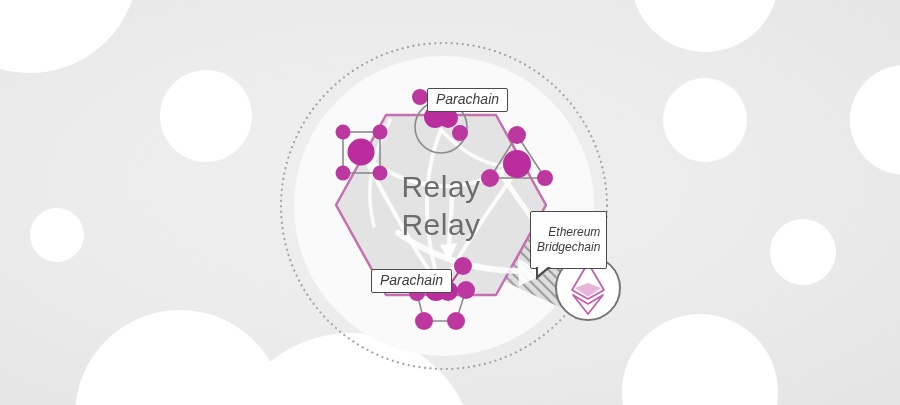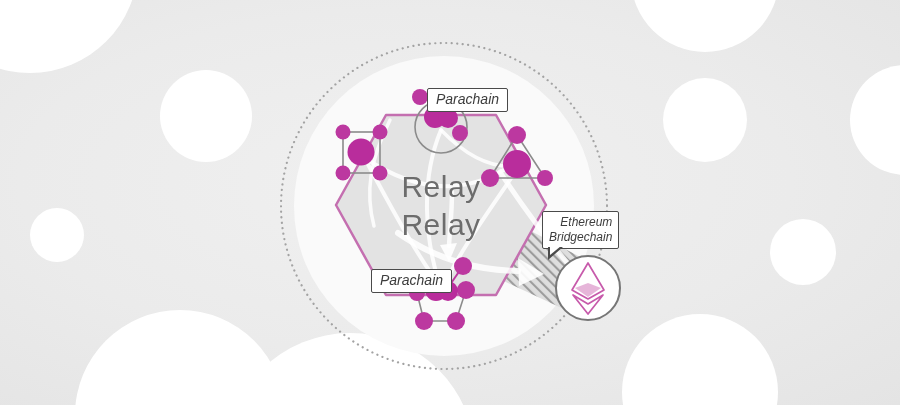--- a/index.html
+++ b/index.html
@@ -43,21 +43,21 @@
     text-align:center;font-size:30px;line-height:38px;color:var(--title-text);
     letter-spacing:.5px;white-space:nowrap;z-index:3;
   }
   .tag{
     position:absolute;background:#ffffff;border:1.6px solid var(--label-border);
     color:var(--label-text);font-size:14px;line-height:17px;padding:2px 8px 3px;
     border-radius:2px;white-space:nowrap;z-index:4;text-align:right;font-style:italic;
   }
   .tag-top{left:427px;top:88px}
   .tag-bottom{left:371px;top:269px}
-  .tag-eth{left:542px;top:211px;font-size:12px;line-height:15px;padding:3px 6px}
+  .tag-eth{left:530px;top:211px;font-size:12px;line-height:15px;padding:13px 6px}
   .tag-eth::before{
     content:"";position:absolute;left:5px;bottom:-12px;width:0;height:0;
     border-top:13px solid var(--label-border);border-right:15px solid transparent;
   }
   .tag-eth::after{
     content:"";position:absolute;left:7px;bottom:-7px;width:0;height:0;
     border-top:9px solid #ffffff;border-right:11px solid transparent;
   }
 </style>
 </head>

